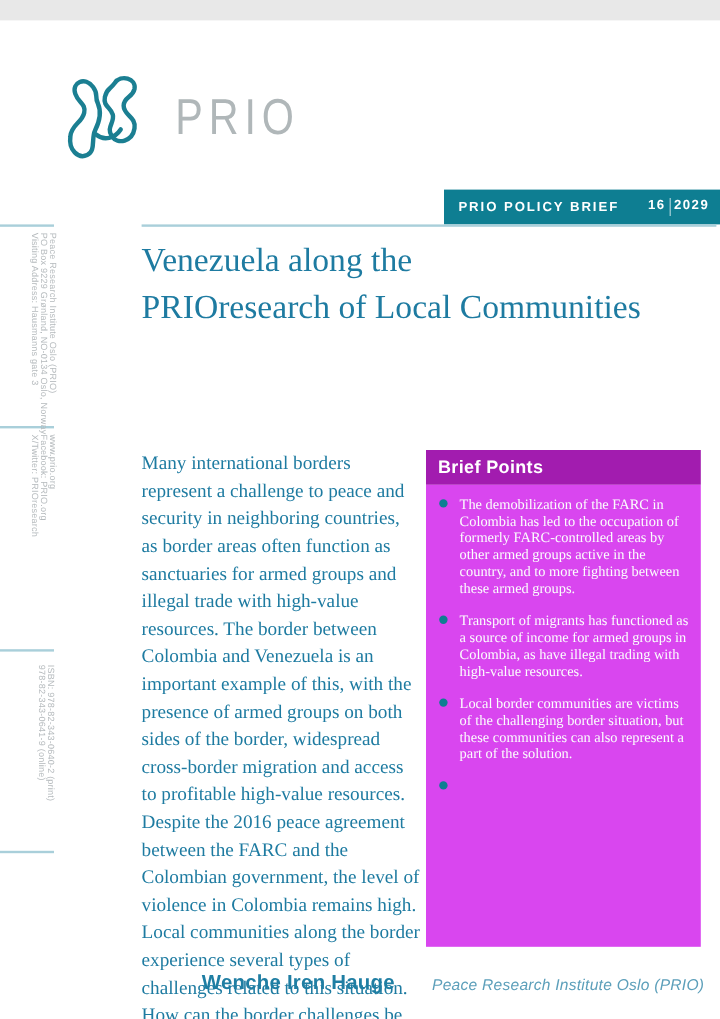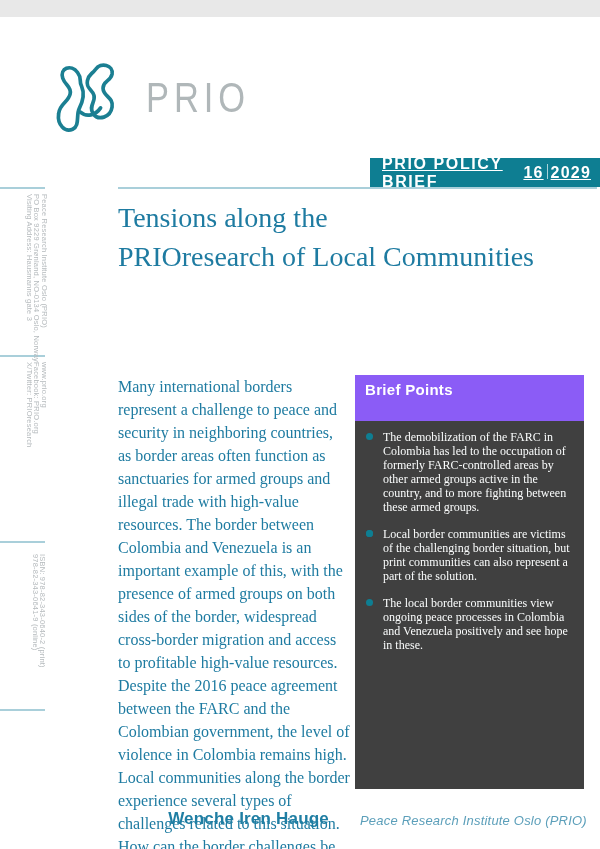--- a/index.html
+++ b/index.html
@@ -14,21 +14,21 @@
   .logo-text{
     font-family:"Liberation Sans",sans-serif;font-size:42px;font-weight:400;
     color:#b0b7b9;letter-spacing:6px;margin-left:10px;line-height:1;
     transform:scale(0.82,1);transform-origin:left center;
   }
   
   .banner{
     position:absolute;left:370px;top:141px;width:230px;height:29px;
     background:#0e7e92;color:#ffffff;display:flex;align-items:center;
     justify-content:space-between;box-sizing:border-box;padding:0 9px 0 12px;
-    font-size:16px;font-weight:700;letter-spacing:1.6px;text-decoration:underline;
+    font-size:11px;font-weight:700;letter-spacing:1.6px;
   }
   .banner .issue-wrap{display:flex;align-items:flex-start;letter-spacing:1.2px;}
   .banner .sep{display:inline-block;width:1px;height:15px;background:rgba(255,255,255,.65);margin:0 3px;}
   
   .rule{position:absolute;height:2px;background:#a9cfda;}
   .rule-main{left:118px;top:170px;width:479px;}
   .rule-s1{left:0;top:170px;width:45px;}
   .rule-s2{left:0;top:338px;width:45px;}
   .rule-s3{left:0;top:524px;width:45px;}
   .rule-s4{left:0;top:692px;width:45px;}
@@ -50,25 +50,25 @@
   
   .body-col{
     position:absolute;left:118px;top:358px;width:232px;
     font-family:"Liberation Serif","DejaVu Serif",serif;
     font-size:16px;line-height:23px;color:#1e7ba1;text-align:left;
     hyphens:auto;-webkit-hyphens:auto;
   }
   
   .brief{position:absolute;left:355px;top:358px;width:229px;height:414px;display:flex;flex-direction:column;}
   .brief-header{
-    background:#8b5cf6;color:#ffffff;height:46px;line-height:29px;
+    background:#a21caf;color:#ffffff;height:29px;line-height:29px;
     padding-left:10px;font-size:15px;font-weight:700;letter-spacing:.3px;flex:0 0 auto;
   }
   .brief-body{
-    background:#404040;flex:1 1 auto;overflow:hidden;
+    background:#d946ef;flex:1 1 auto;overflow:hidden;
     padding:9px 7px 6px 10px;box-sizing:border-box;
   }
   .point{
     position:relative;padding-left:18px;margin-bottom:13px;
     font-family:"Liberation Serif","DejaVu Serif",serif;
     font-size:12px;line-height:14px;color:#fbfdfd;
   }
   .point .dot{
     position:absolute;left:1px;top:3px;width:7px;height:7px;border-radius:50%;
     background:#0e7e92;
@@ -108,21 +108,21 @@
     </span>
   </div>
 
   <div class="rule rule-main"></div>
   <div class="rule rule-s1"></div>
   <div class="rule rule-s2"></div>
   <div class="rule rule-s3"></div>
   <div class="rule rule-s4"></div>
 
   <h1 class="title">
-    <div>Tensions along the</div>
+    <div>Venezuela along the</div>
     <div>PRIOresearch of Local Communities</div>
   </h1>
 
   <div class="vblock vb-address">
     <div>Peace Research Institute Oslo (PRIO)</div>
     <div>PO Box 9229 Grønland, NO-0134 Oslo, Norway</div>
     <div>Visiting Address: Hausmanns gate 3</div>
   </div>
   <div class="vblock vb-web">
     <div>www.prio.org</div>
@@ -138,28 +138,28 @@
 
   <div class="brief">
     <div class="brief-header">Brief Points</div>
     <div class="brief-body">
       <div class="point">
         <span class="dot"></span>
         <span>The demobilization of the FARC in Colombia has led to the occupation of formerly FARC-controlled areas by other armed groups active in the country, and to more fighting between these armed groups.</span>
       </div>
       <div class="point">
         <span class="dot"></span>
+        <span>Transport of migrants has functioned as a source of income for armed groups in Colombia, as have illegal trading with high-value resources.</span>
       </div>
       <div class="point">
         <span class="dot"></span>
-        <span>Local border communities are victims of the challenging border situation, but print communities can also represent a part of the solution.</span>
+        <span>Local border communities are victims of the challenging border situation, but these communities can also represent a part of the solution.</span>
       </div>
       <div class="point">
         <span class="dot"></span>
-        <span>The local border communities view ongoing peace processes in Colombia and Venezuela positively and see hope in these.</span>
       </div>
     </div>
   </div>
 
   <div class="footer-author">Wenche Iren Hauge</div>
   <div class="footer-affil">Peace Research Institute Oslo (PRIO)</div>
 
 </div>
 
 </body></html>

